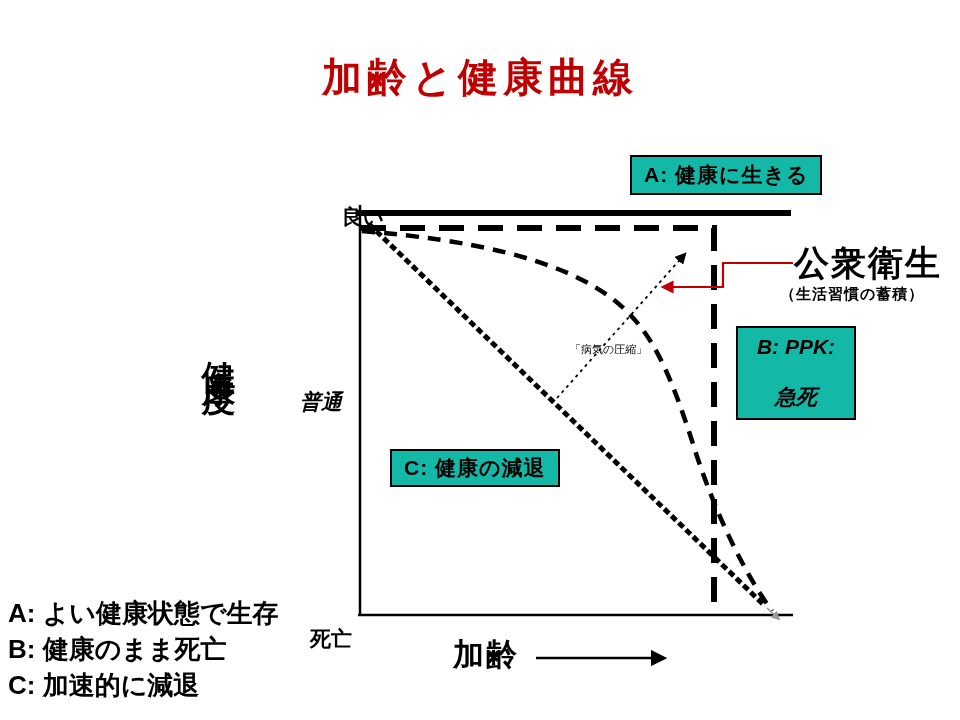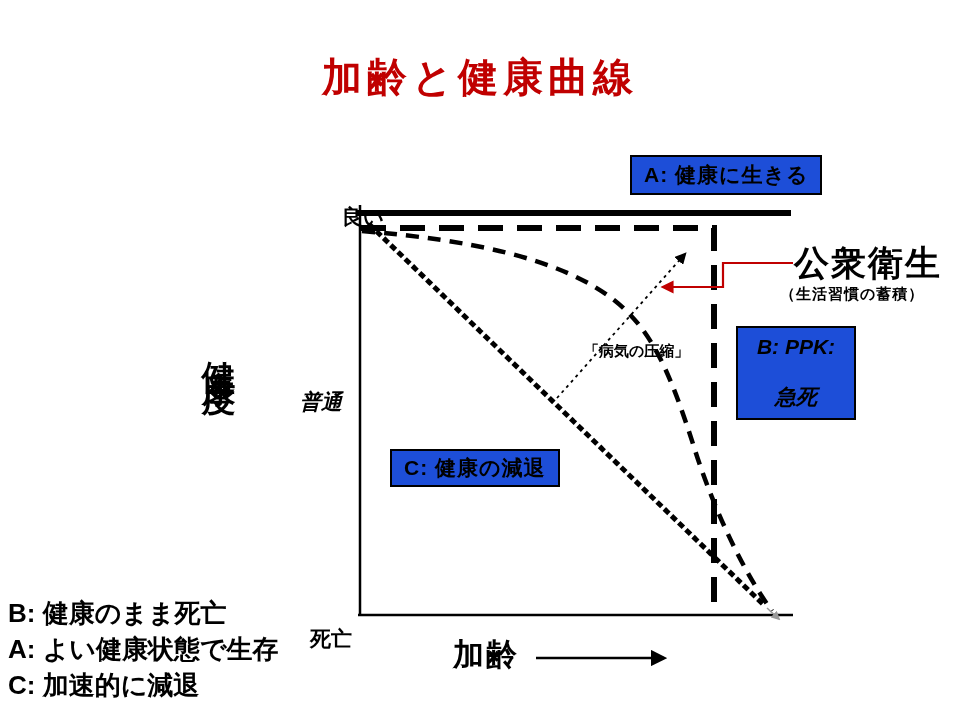--- a/index.html
+++ b/index.html
@@ -44,21 +44,21 @@
   .x-axis-label {
     position: absolute;
     left: 453px; top: 634px;
     font-size: 31px;
     font-weight: bold;
     letter-spacing: 2px;
   }
   .label-box {
     position: absolute;
     border: 2px solid #000000;
-    background: #1d4ed8;
+    background: #14b8a6;
     font-size: 21px;
     font-weight: bold;
     text-align: center;
   }
   .box-a { left: 630px; top: 155px; padding: 4px 12px; letter-spacing: 1px; }
   .box-b {
     left: 736px; top: 326px;
     width: 108px; height: 76px;
     display: flex; flex-direction: column;
     justify-content: space-between; align-items: center;
@@ -76,23 +76,23 @@
   }
   .public-health-sub {
     position: absolute;
     left: 780px; top: 285px;
     font-size: 15px;
     font-weight: bold;
     letter-spacing: 1px;
   }
   .compression-label {
     position: absolute;
-    left: 584px; top: 342px;
-    font-size: 15px;
-    font-weight: bold;
+    left: 570px; top: 342px;
+    font-size: 11px;
+    font-weight: normal;
   }
   .legend {
     position: absolute;
     left: 8px; top: 595px;
     font-size: 26px;
     font-weight: bold;
     line-height: 36px;
   }
 </style>
 </head>
@@ -150,18 +150,18 @@
   <div class="label-box box-c">
     <span>C: 健康の減退</span>
   </div>
 
   <div class="public-health">公衆衛生</div>
   <div class="public-health-sub">（生活習慣の蓄積）</div>
 
   <div class="compression-label">「病気の圧縮」</div>
 
   <div class="legend">
+    <div>A: よい健康状態で生存</div>
     <div>B: 健康のまま死亡</div>
-    <div>A: よい健康状態で生存</div>
     <div>C: 加速的に減退</div>
   </div>
 
 </div>
 
 </body></html>

